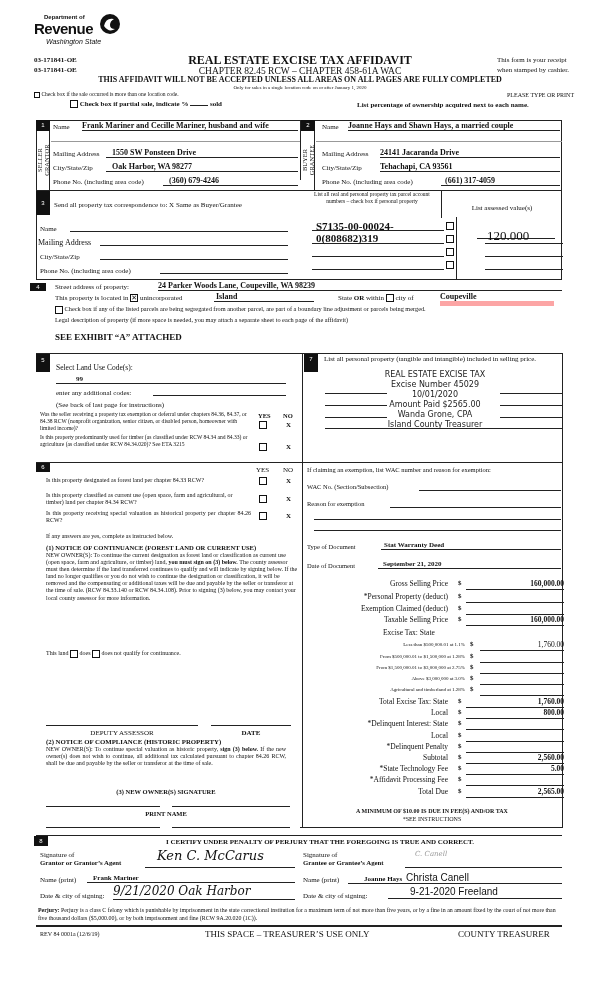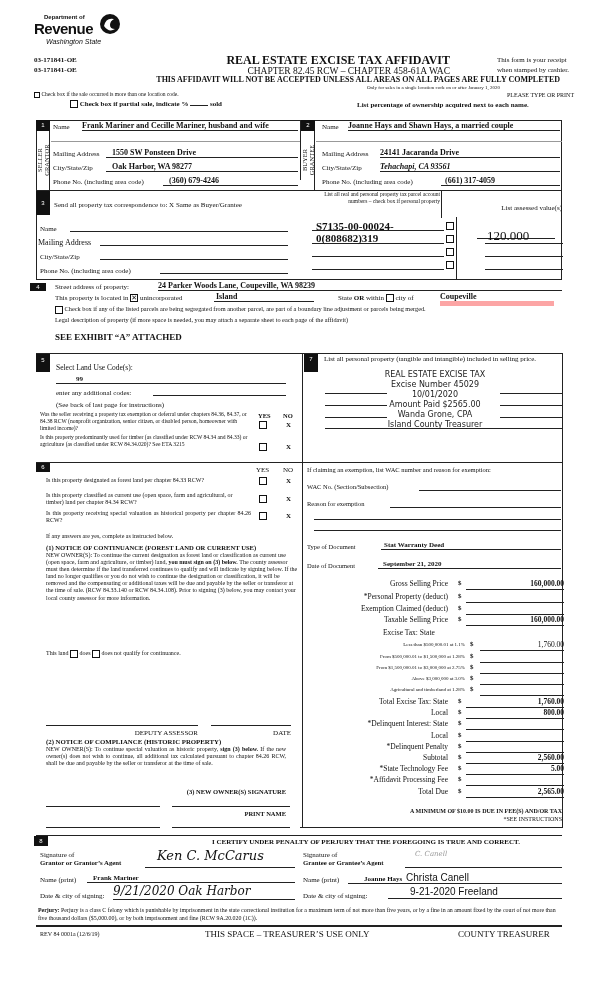--- a/index.html
+++ b/index.html
@@ -9,21 +9,21 @@
   .b { font-weight: bold; }
   .sans { font-family: "Liberation Sans", sans-serif; }
   .ul { border-bottom: 1px solid #222; }
   .secnum { position: absolute; background: #111; color: #fff; font-size: 6px; text-align: center; width: 14px; height: 11px; line-height: 11px; font-family: "Liberation Sans", sans-serif; }
   .cb { display: inline-block; width: 8px; height: 8px; border: 1px solid #111; vertical-align: middle; background: #fff; }
   .cbx { display: inline-block; width: 8px; height: 8px; border: 1px solid #111; vertical-align: middle; position: relative; font-size: 7px; line-height: 6px; text-align: center; }
   .vline { position: absolute; border-left: 1px solid #222; }
   .hline { position: absolute; border-top: 1px solid #222; }
   .fill { font-weight: bold; font-size: 8px; }
   .lbl { font-size: 7px; }
-  .center { text-align: right; }
+  .center { text-align: center; }
   .money-row { position: absolute; left: 300px; width: 300px; height: 12px; }
   .money-row .ml { position: absolute; right: 152px; top: 0; text-align: right; white-space: nowrap; font-size: 7.5px; }
   .money-row .ms { position: absolute; left: 158px; top: 0; font-weight: bold; font-size: 7px; }
   .money-row .mv { position: absolute; left: 166px; width: 98px; top: 0; border-bottom: 1px solid #222; text-align: right; font-weight: bold; font-size: 7.5px; height: 11px; }
   .money-row.small .ml { font-size: 5px; top: 2px; right: 135px; }
   .money-row.small .ms { left: 170px; }
   .money-row.small .mv { left: 180px; width: 84px; }
   .stamp { font-family: "DejaVu Sans", sans-serif; font-size: 8px; text-align: center; color: #222; line-height: 10px; }
   .script { font-family: "DejaVu Serif", serif; font-style: italic; }
 </style>
@@ -94,21 +94,21 @@
     <div>BUYER</div>
     <div>GRANTEE</div>
   </div>
 </div>
 <div class="abs lbl" style="left:322px;top:123px;">Name</div>
 <div class="abs fill ul" style="left:348px;top:121px;width:212px;">Joanne Hays and Shawn Hays, a married couple</div>
 <div class="hline" style="left:316px;top:141px;width:246px;border-color:#999;"></div>
 <div class="abs lbl" style="left:322px;top:150px;">Mailing Address</div>
 <div class="abs fill ul" style="left:380px;top:148px;width:180px;">24141 Jacaranda Drive</div>
 <div class="abs lbl" style="left:322px;top:164px;">City/State/Zip</div>
-<div class="abs fill ul" style="left:380px;top:162px;width:180px;font-style:italic;">Tehachapi, CA 93561</div>
+<div class="abs fill ul" style="left:380px;top:162px;width:180px;">Tehachapi, CA 93561</div>
 <div class="abs lbl" style="left:322px;top:178px;">Phone No. (including area code)</div>
 <div class="abs fill ul" style="left:441px;top:176px;width:119px;padding-left:4px;">(661) 317-4059</div>
 
 <div class="secnum" style="left:36px;top:191px;height:24px;line-height:24px;">3</div>
 <div class="abs lbl" style="left:54px;top:201px;">Send all property tax correspondence to: X Same as Buyer/Grantee</div>
 <div class="abs lbl" style="left:40px;top:225px;">Name</div>
 <div class="abs ul" style="left:70px;top:222px;width:218px;height:10px;"></div>
 <div class="abs" style="left:38px;top:238px;font-size:8px;">Mailing Address</div>
 <div class="abs ul" style="left:100px;top:236px;width:188px;height:10px;"></div>
 <div class="abs lbl" style="left:40px;top:253px;">City/State/Zip</div>
@@ -211,21 +211,21 @@
 <div class="abs" style="left:46px;top:650px;font-size:6px;">
   <span>This land</span>
   <span class="cb"></span>
   <span>does</span>
   <span class="cb"></span>
   <span>does not qualify for continuance.</span>
 </div>
 <div class="abs ul" style="left:46px;top:716px;width:152px;height:10px;"></div>
 <div class="abs ul" style="left:211px;top:716px;width:80px;height:10px;"></div>
 <div class="abs center" style="left:46px;top:729px;width:152px;font-size:7px;">DEPUTY ASSESSOR</div>
-<div class="abs center" style="left:211px;top:729px;width:80px;font-size:7px;">DATE</div>
+<div class="abs center" style="left:211px;top:729px;width:80px;font-size:7px;font-weight:bold;">DATE</div>
 <div class="abs b" style="left:46px;top:738px;font-size:6.8px;">(2) NOTICE OF COMPLIANCE (HISTORIC PROPERTY)</div>
 <div class="abs" style="left:46px;top:746px;width:240px;font-size:6px;line-height:7.2px;text-align:justify;">
   <span>NEW OWNER(S): To continue special valuation as historic property,</span>
   <b>sign (3) below.</b>
   <span>If the new owner(s) does not wish to continue, all additional tax calculated pursuant to chapter 84.26 RCW, shall be due and payable by the seller or transferor at the time of sale.</span>
 </div>
 <div class="abs b center" style="left:46px;top:788px;width:240px;font-size:6.5px;">(3)  NEW OWNER(S) SIGNATURE</div>
 <div class="abs ul" style="left:46px;top:797px;width:114px;height:10px;"></div>
 <div class="abs ul" style="left:172px;top:797px;width:118px;height:10px;"></div>
 <div class="abs b center" style="left:46px;top:810px;width:240px;font-size:6.5px;">PRINT NAME</div>

